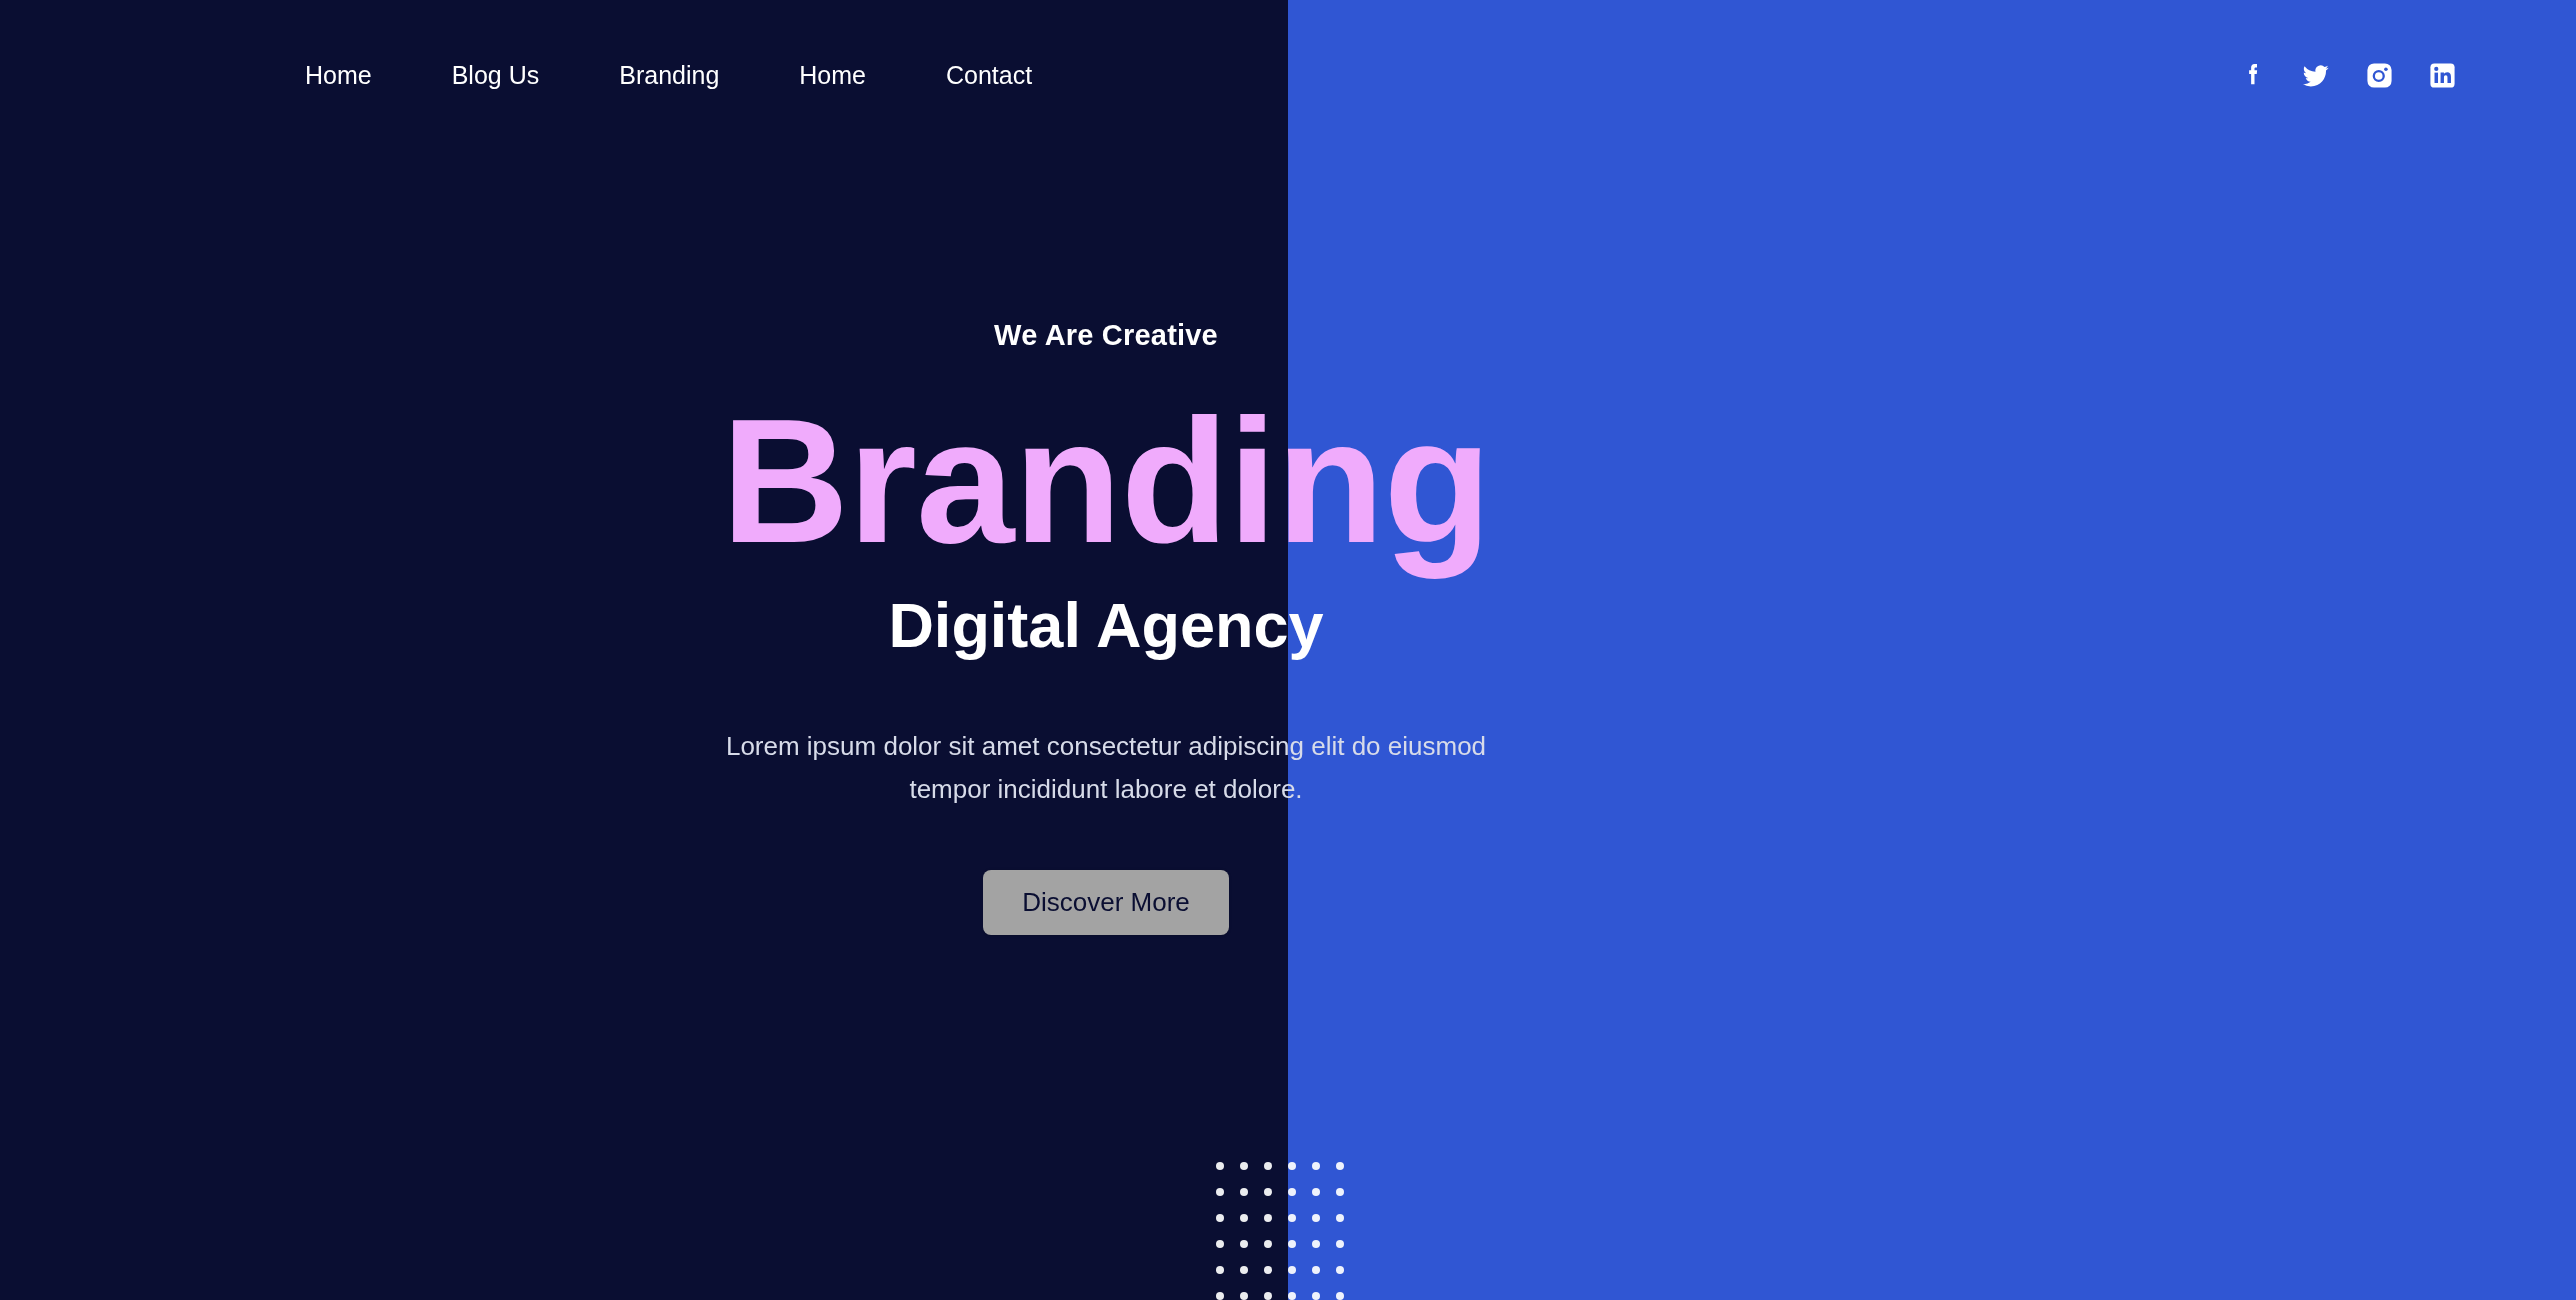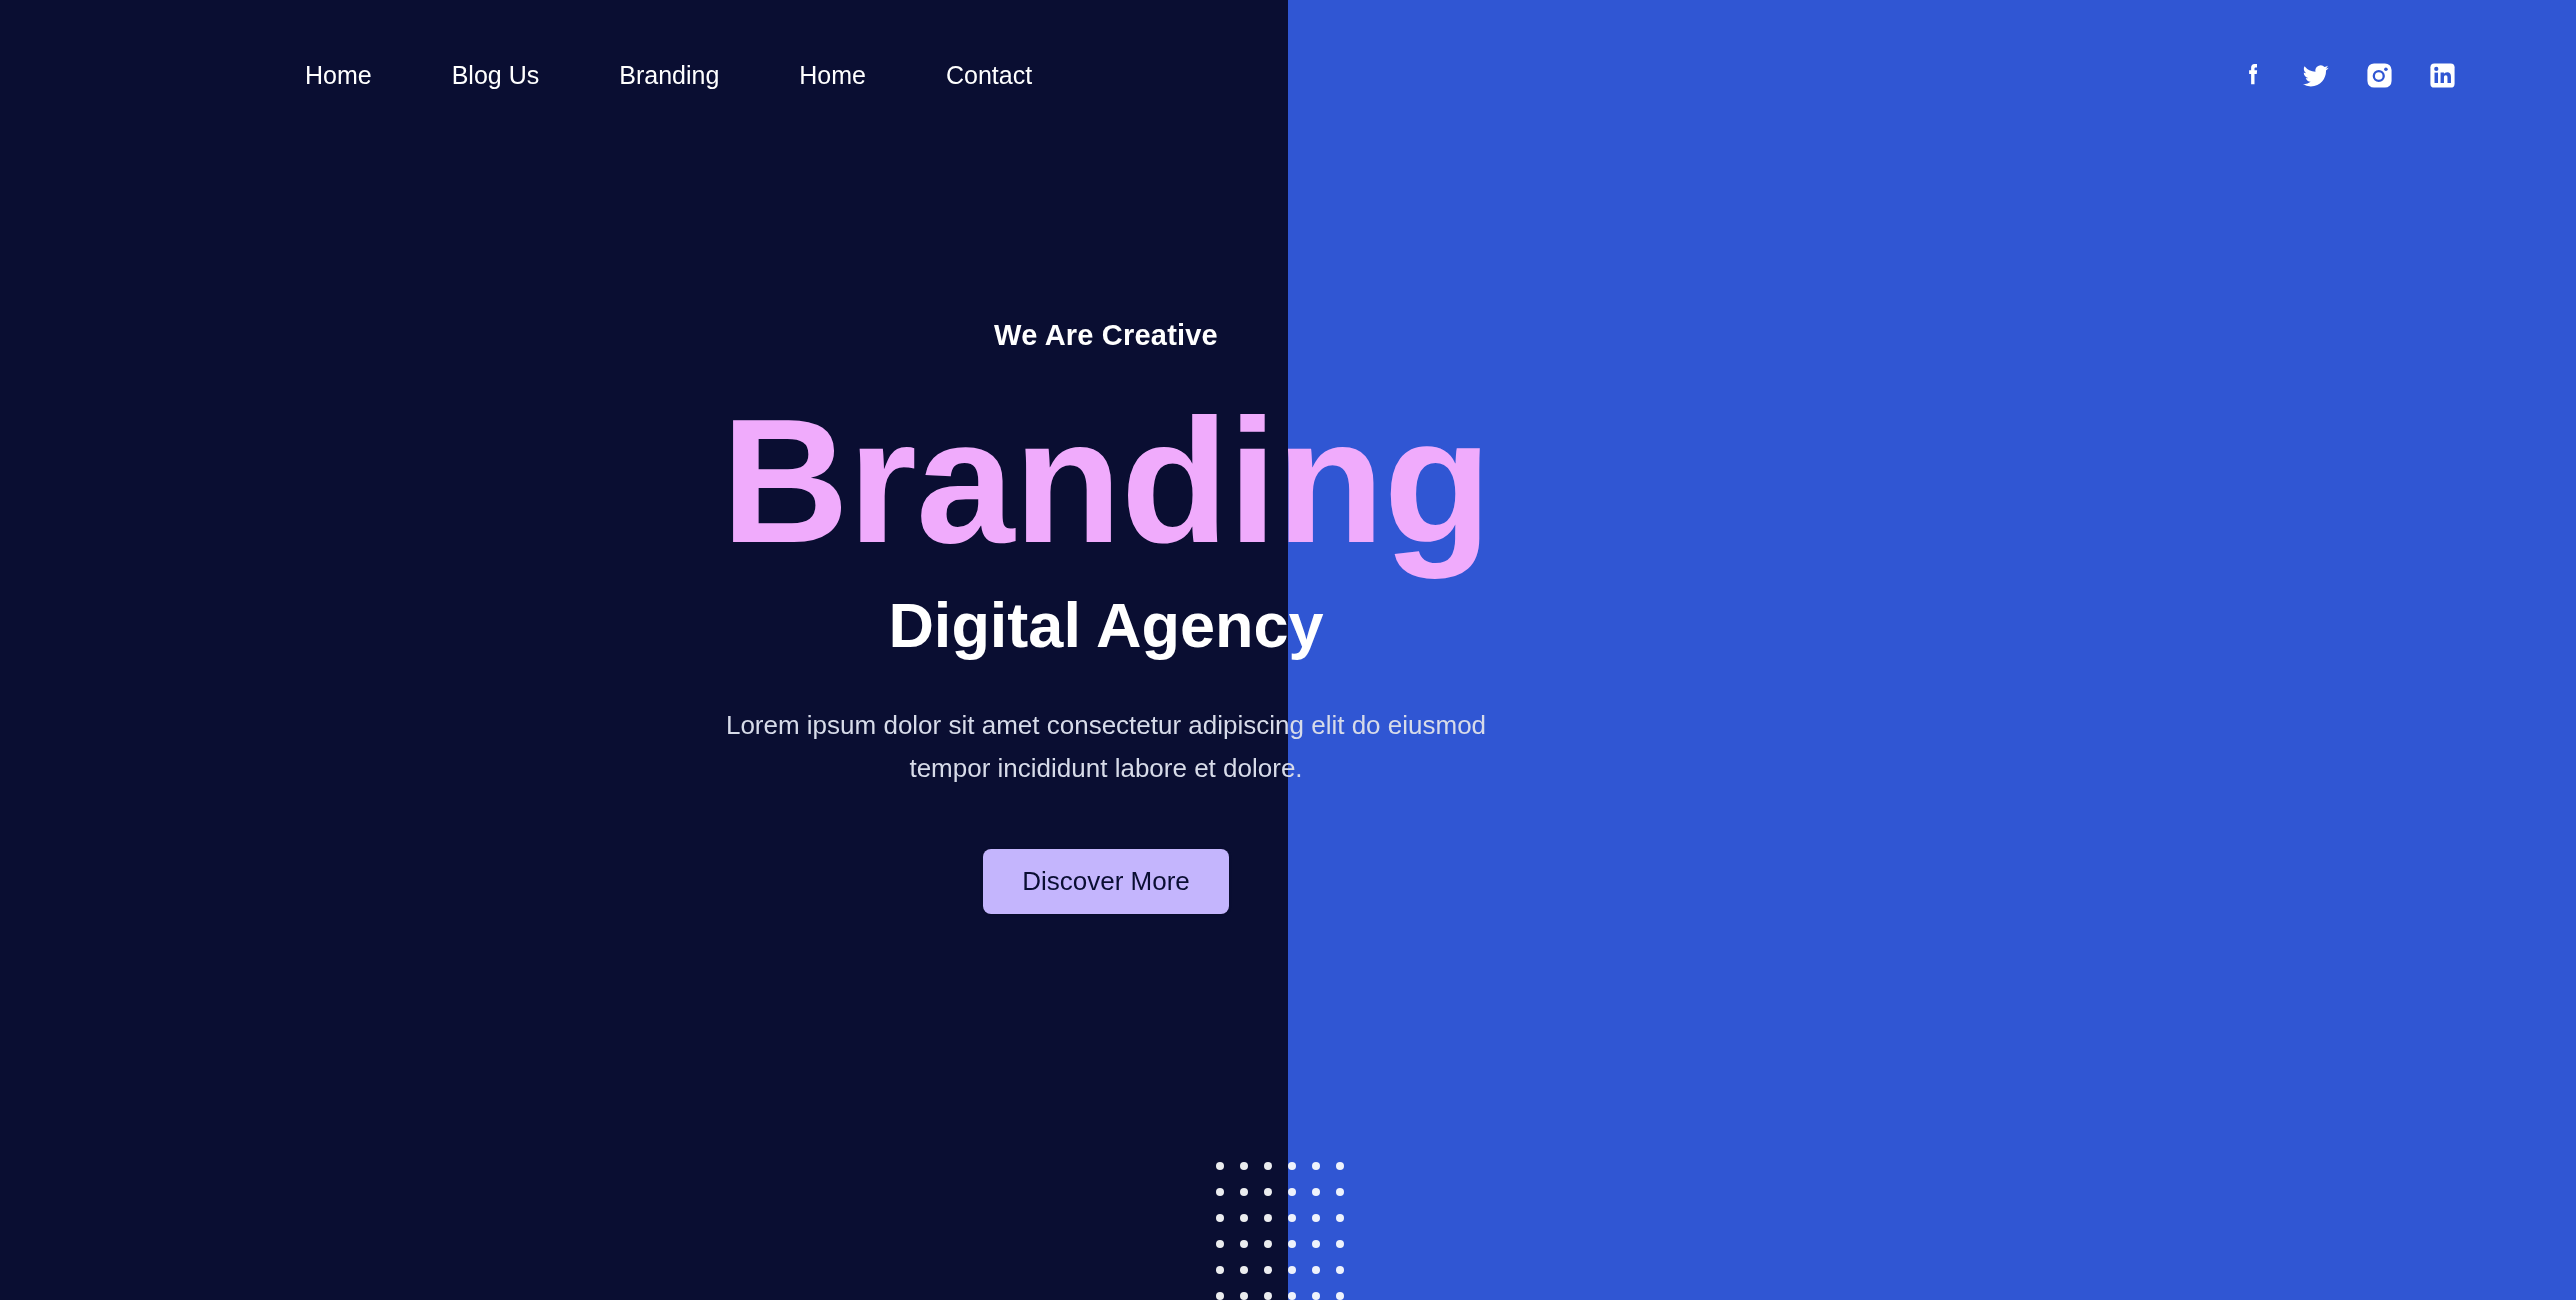--- a/index.html
+++ b/index.html
@@ -119,27 +119,27 @@
     font-weight:700;
     line-height:1.15;
     margin-top:14.3px;
   }
   .hero-desc {
     color:#d7dbe9;
     font-size:26px;
     font-weight:400;
     line-height:1.65;
     max-width:805px;
-    margin-top:43px;
+    margin-top:64px;
   }
   .hero-cta {
     display:inline-flex;
     align-items:center; justify-content:center;
     margin-top:59px;
-    background:#c4b5fd;
+    background:#a3a3a3;
     color:#0a0e32;
     font-size:26px;
     font-weight:400;
     border:none;
     border-radius:8px;
     padding:0 39px;
     height:65px;
     cursor:pointer;
     font-family:"Liberation Sans", sans-serif;
     box-shadow:0 0.9px 2.7px rgba(0,0,0,0.18);

